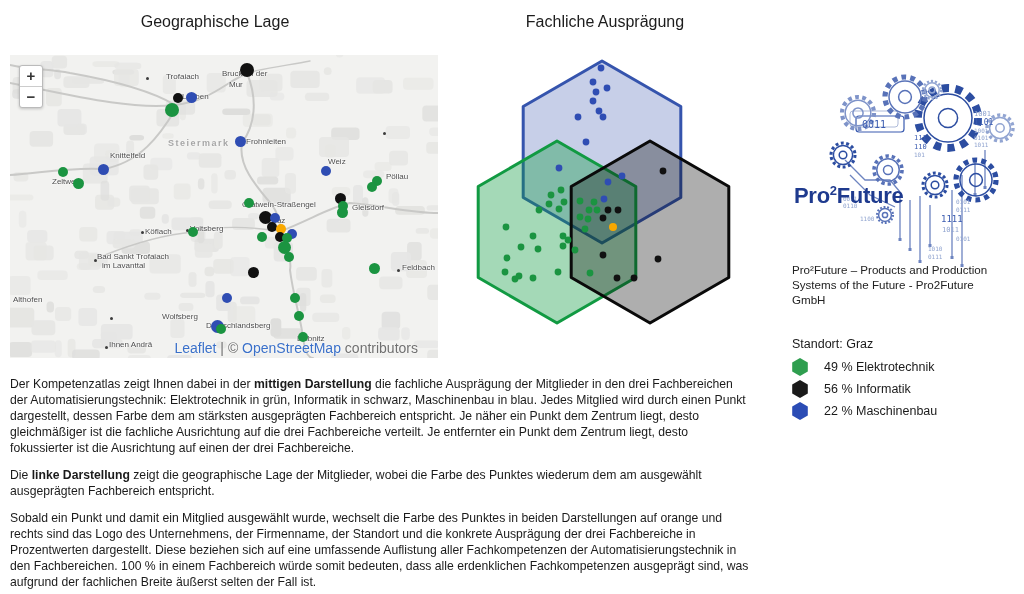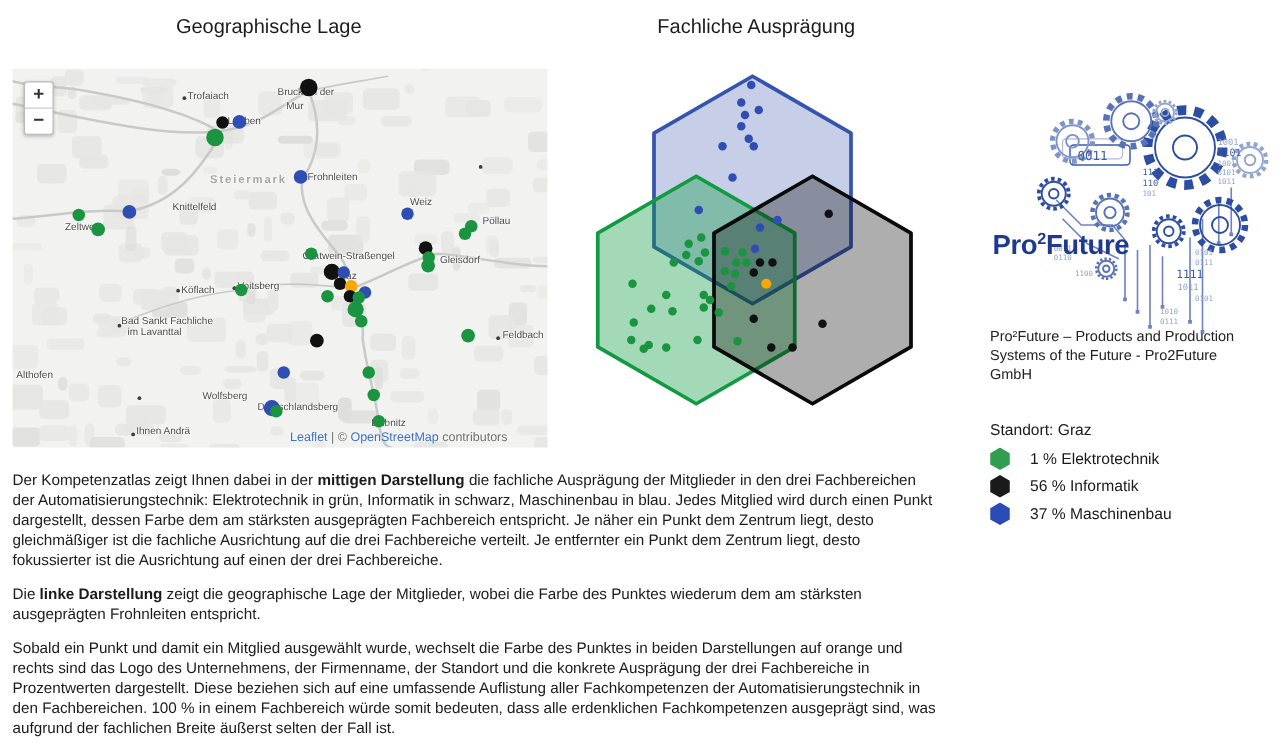--- a/index.html
+++ b/index.html
@@ -16,21 +16,21 @@
           text-shadow:0 0 2px #fff,0 0 2px #fff,0 0 2px #fff;}
   #region{position:absolute;left:158px;top:83px;font-size:9px;letter-spacing:1.5px;color:#a6a6a6;
           font-weight:bold;text-shadow:0 0 2px #fff;}
   .mdot{position:absolute;border-radius:50%;}
   .towndot{position:absolute;width:3px;height:3px;background:#3c3c3c;border-radius:50%;}
   #zoomctl{position:absolute;left:9px;top:10px;width:22px;background:#fff;border:1px solid #bbb;
            border-radius:3px;box-shadow:0 1px 3px rgba(0,0,0,.2);}
   .zbtn{width:22px;height:20px;text-align:center;line-height:20px;font-size:15px;font-weight:bold;
         color:#333;cursor:pointer;}
   .zbtn2{border-top:1px solid #ccc;}
-  #attrib{position:absolute;right:32px;bottom:2px;font-size:10px;color:#707070;
+  #attrib{position:absolute;right:20px;bottom:2px;font-size:14px;color:#707070;
           text-shadow:0 0 2px #fff;}
   .alink{color:#3a70c9;cursor:pointer;}
 
   
   #diagram{position:absolute;left:455px;top:35px;width:305px;height:310px;}
 
   
   #logo{position:absolute;left:780px;top:50px;width:244px;height:230px;pointer-events:none;}
   #brand{position:absolute;left:794px;top:183px;font-size:22px;font-weight:bold;color:#1e3a8e;
          letter-spacing:-0.3px;}
@@ -229,35 +229,35 @@
       </svg>
     <svg id="map-roads" viewBox="0 0 428 303" fill="none" stroke="#c9c9c7" stroke-width="2" stroke-linecap="round">
       <path d="M0,28 C60,40 120,55 165,50 C200,46 215,28 237,18 C248,45 245,70 232,88 C228,110 245,130 262,150 C268,158 270,168 271,176 C276,195 282,205 280,215 C283,240 290,260 293,282 C295,300 300,303 303,303"></path>
       <path d="M0,120 C30,118 60,112 93,114 C130,108 150,80 165,55"></path>
       <path d="M271,176 C300,165 320,152 340,148 C370,150 400,158 428,158"></path>
       <path d="M165,50 C140,35 100,25 60,18 C40,14 20,15 0,10"></path>
       <path d="M271,176 C240,172 210,170 183,177 C150,180 120,190 95,200" stroke-width="1.4"></path>
       <path d="M237,18 C260,12 280,10 300,6" stroke-width="1.4"></path>
     </svg>
     <div id="map-labels">
-        <div class="mlabel" style="left: 140px; top: 17px;">Trofaiach</div>
+        <div class="mlabel" style="left: 156px; top: 17px;">Trofaiach</div>
         <div class="mlabel" style="left: 212px; top: 14px;">Bruck an der</div>
         <div class="mlabel" style="left: 219px; top: 25px;">Mur</div>
         <div class="mlabel" style="left: 172px; top: 37px;">Leoben</div>
         <div class="mlabel" style="left: 236px; top: 82px;">Frohnleiten</div>
-        <div class="mlabel" style="left: 100px; top: 106px; margin-left: 28px;">Knittelfeld</div>
+        <div class="mlabel" style="left: 100px; top: 96px;">Knittelfeld</div>
         <div class="mlabel" style="left: 42px; top: 122px;">Zeltweg</div>
         <div class="mlabel" style="left: 318px; top: 102px;">Weiz</div>
         <div class="mlabel" style="left: 376px; top: 69px; margin-top: 48px;">Pöllau</div>
         <div class="mlabel" style="left: 232px; top: 145px;">Gratwein-Straßengel</div>
         <div class="mlabel" style="left: 258px; top: 161px;">Graz</div>
         <div class="mlabel" style="left: 342px; top: 148px;">Gleisdorf</div>
         <div class="mlabel" style="left: 135px; top: 172px;">Köflach</div>
         <div class="mlabel" style="left: 180px; top: 169px;">Voitsberg</div>
-        <div class="mlabel" style="left: 87px; top: 197px;">Bad Sankt Fachliche</div>
+        <div class="mlabel" style="left: 87px; top: 197px;">Bad Sankt Trofaiach</div>
         <div class="mlabel" style="left: 92px; top: 206px;">im Lavanttal</div>
         <div class="mlabel" style="left: 104px; top: 257px; margin-left: 48px;">Wolfsberg</div>
         <div class="mlabel" style="left: 99px; top: 285px;">Ihnen Andrä</div>
         <div class="mlabel" style="left: 196px; top: 266px;">Deutschlandsberg</div>
         <div class="mlabel" style="left: 287px; top: 279px;">Leibnitz</div>
         <div class="mlabel" style="left: 392px; top: 208px;">Feldbach</div>
         <div class="mlabel" style="left: 3px; top: 240px;">Althofen</div>
         <div class="towndot" style="left: 136px; top: 22px;"></div>
         <div class="towndot" style="left: 373px; top: 77px;"></div>
         <div class="towndot" style="left: 131px; top: 176px;"></div>
@@ -458,35 +458,35 @@
     </svg>
   <div id="brand"><span>Pro</span><sup>2</sup><span>Future</span></div>
 
   <div id="company">Pro²Future – Products and Production Systems of the Future - Pro2Future GmbH</div>
   <div id="location">Standort: Graz</div>
   <div id="legend">
       <div class="lrow">
         <svg width="16" height="18" viewBox="0 0 16 18">
           <polygon points="8,0 15.8,4.5 15.8,13.5 8,18 0.2,13.5 0.2,4.5" fill="#2f9e4f"></polygon>
         </svg>
-        <span class="ltext">1 % Elektrotechnik</span>
+        <span class="ltext">49 % Elektrotechnik</span>
       </div>
       <div class="lrow">
         <svg width="16" height="18" viewBox="0 0 16 18">
           <polygon points="8,0 15.8,4.5 15.8,13.5 8,18 0.2,13.5 0.2,4.5" fill="#1a1a1a"></polygon>
         </svg>
         <span class="ltext">56 % Informatik</span>
       </div>
       <div class="lrow">
         <svg width="16" height="18" viewBox="0 0 16 18">
           <polygon points="8,0 15.8,4.5 15.8,13.5 8,18 0.2,13.5 0.2,4.5" fill="#2b4cb5"></polygon>
         </svg>
-        <span class="ltext">37 % Maschinenbau</span>
+        <span class="ltext">22 % Maschinenbau</span>
       </div>
     </div>
 
   <div id="desc">
       <p><span>Der Kompetenzatlas zeigt Ihnen dabei in der </span><b>mittigen Darstellung</b><span> die fachliche Ausprägung der Mitglieder in den drei Fachbereichen der Automatisierungstechnik: Elektrotechnik in grün, Informatik in schwarz, Maschinenbau in blau. Jedes Mitglied wird durch einen Punkt dargestellt, dessen Farbe dem am stärksten ausgeprägten Fachbereich entspricht. Je näher ein Punkt dem Zentrum liegt, desto gleichmäßiger ist die fachliche Ausrichtung auf die drei Fachbereiche verteilt. Je entfernter ein Punkt dem Zentrum liegt, desto fokussierter ist die Ausrichtung auf einen der drei Fachbereiche.</span></p>
-      <p><span>Die </span><b>linke Darstellung</b><span> zeigt die geographische Lage der Mitglieder, wobei die Farbe des Punktes wiederum dem am stärksten ausgeprägten Frohnleiten entspricht.</span></p>
+      <p><span>Die </span><b>linke Darstellung</b><span> zeigt die geographische Lage der Mitglieder, wobei die Farbe des Punktes wiederum dem am ausgewählt ausgeprägten Fachbereich entspricht.</span></p>
       <p><span>Sobald ein Punkt und damit ein Mitglied ausgewählt wurde, wechselt die Farbe des Punktes in beiden Darstellungen auf orange und rechts sind das Logo des Unternehmens, der Firmenname, der Standort und die konkrete Ausprägung der drei Fachbereiche in Prozentwerten dargestellt. Diese beziehen sich auf eine umfassende Auflistung aller Fachkompetenzen der Automatisierungstechnik in den Fachbereichen. 100 % in einem Fachbereich würde somit bedeuten, dass alle erdenklichen Fachkompetenzen ausgeprägt sind, was aufgrund der fachlichen Breite äußerst selten der Fall ist.</span></p>
     </div>
 
 </div>
 
 </body></html>

